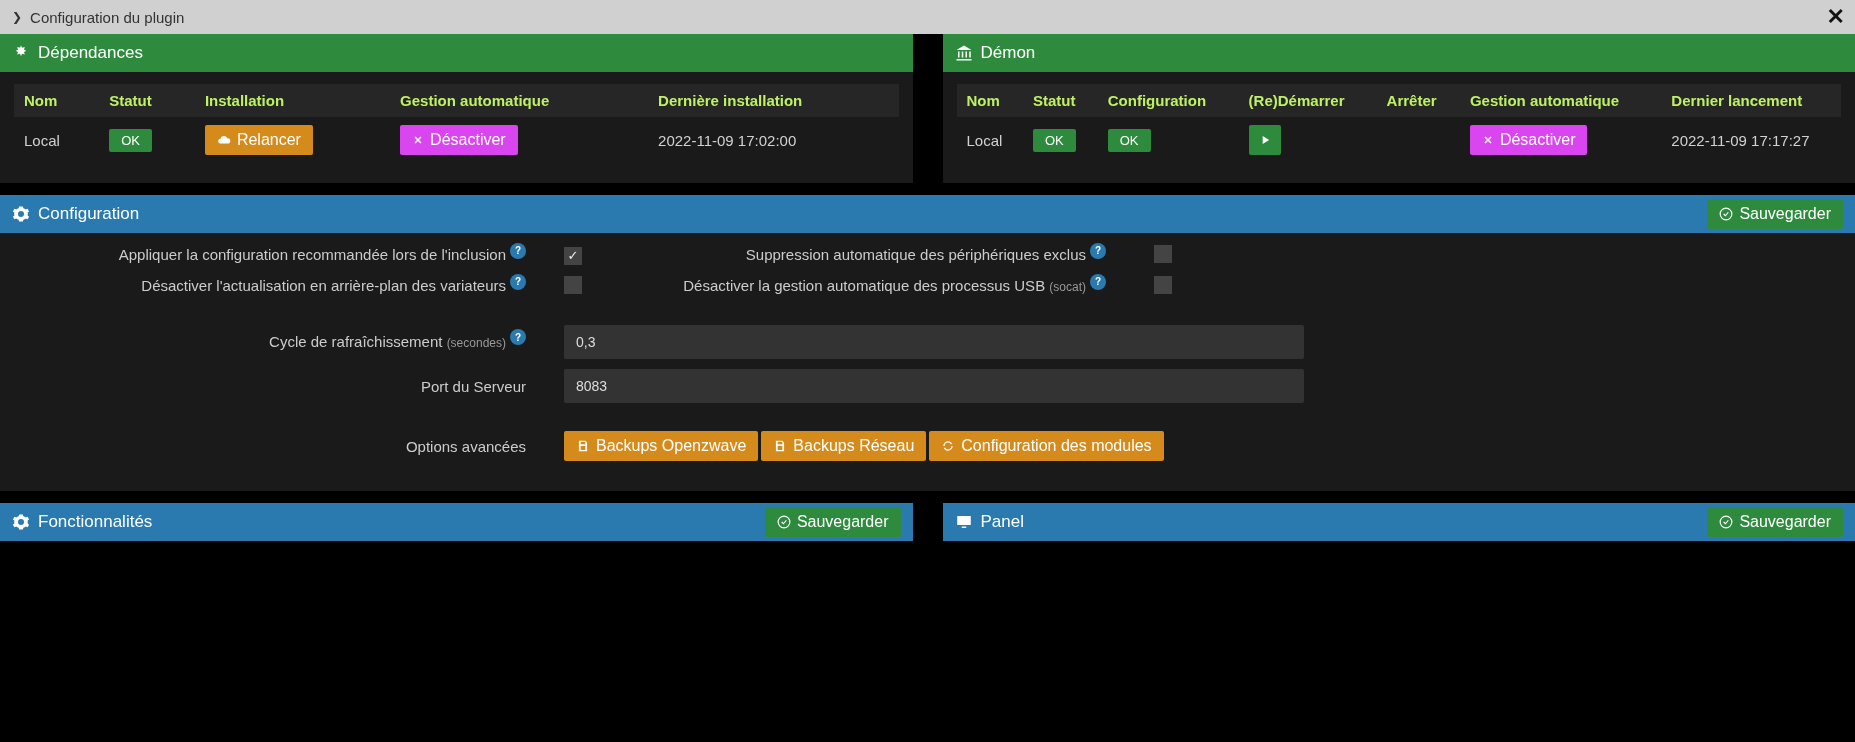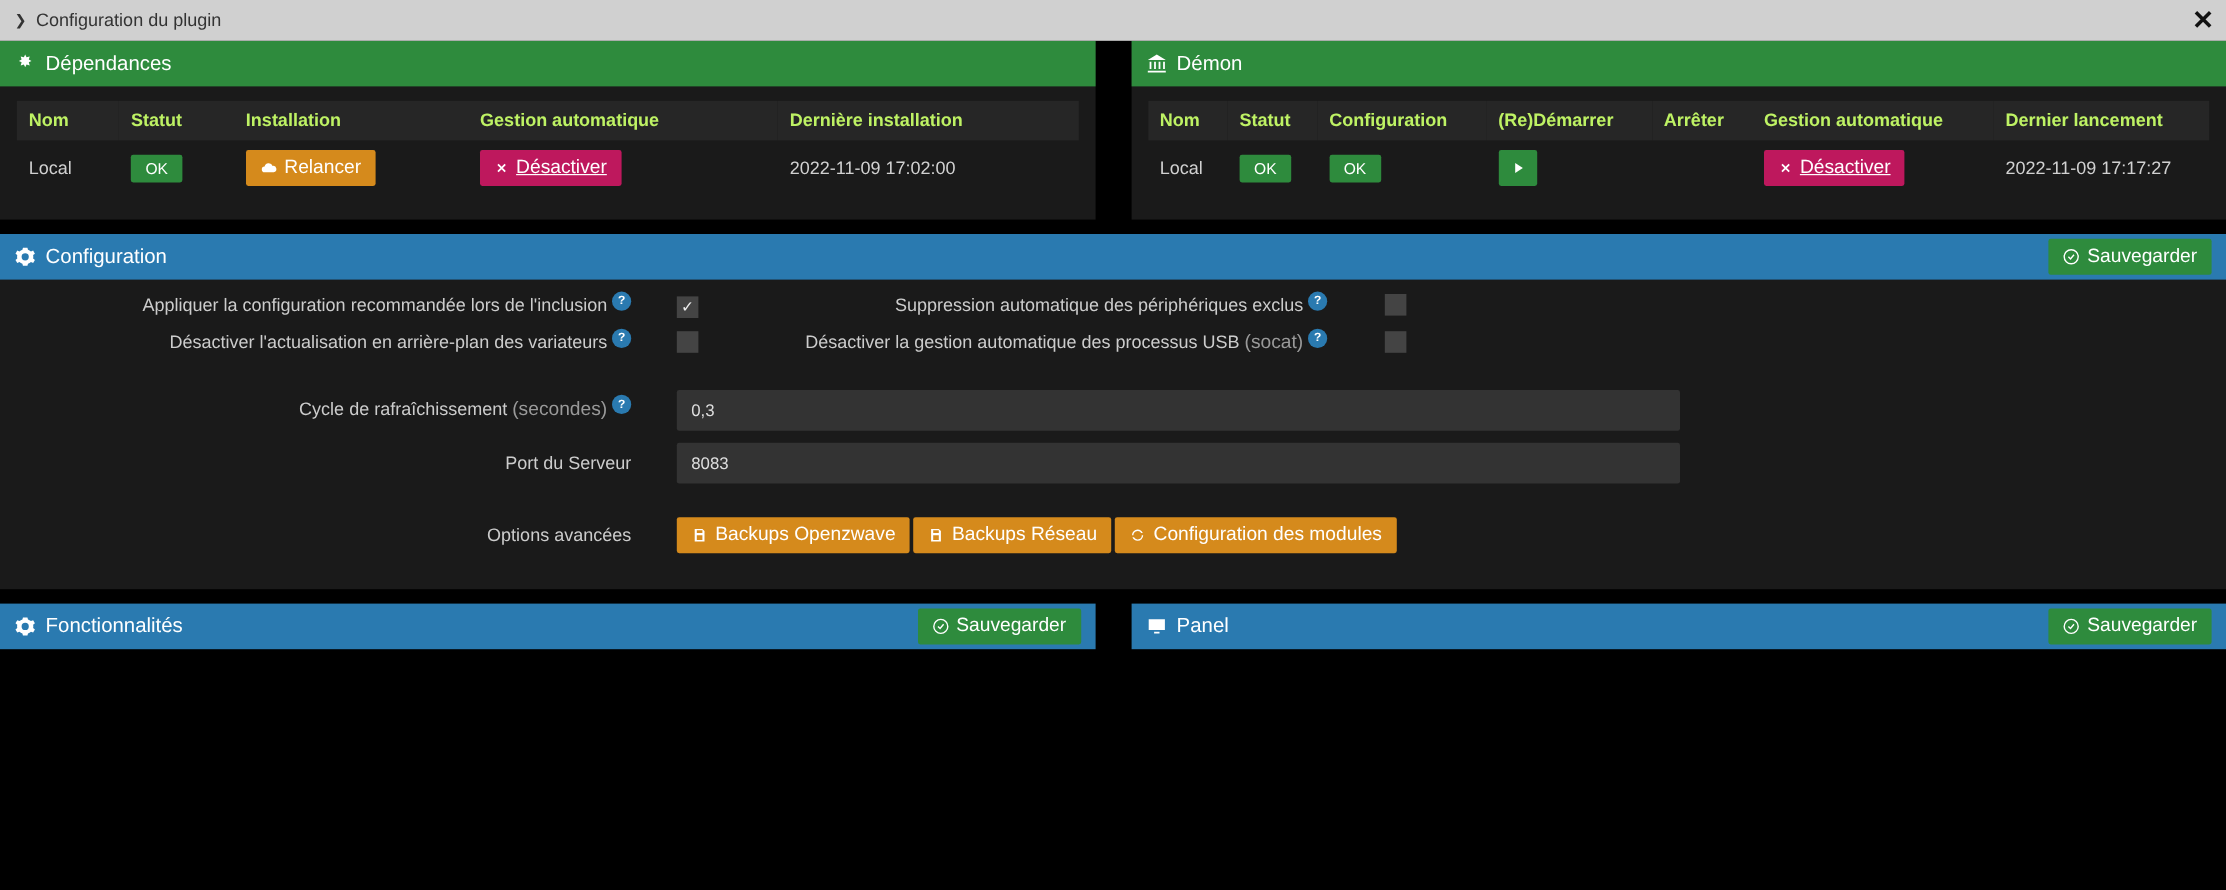--- a/index.html
+++ b/index.html
@@ -74,21 +74,21 @@
   padding: 6px 12px;
   border-radius: 2px;
   font-size: 16px;
   color: #fff;
   cursor: pointer;
   border: none;
   font-family: inherit;
 }
 .btn.orange { background: #d58a1c; }
 .btn.warning { background: #d58a1c; }
-.btn.red { background: #be185d; text-decoration: underline; }
+.btn.red { background: #d946ef; }
 .btn.greendark { background: #2e8b3d; }
 .btn-play {
   background: #2e8b3d;
   width: 32px;
   height: 30px;
   display:inline-flex;
   align-items:center;
   justify-content:center;
   border-radius:2px;
   cursor:pointer;
@@ -98,21 +98,21 @@
   display: flex;
   align-items: center;
   margin-bottom: 10px;
 }
 .form-label {
   text-align: right;
   padding-right: 8px;
   font-size: 15px;
   color: #ccc;
 }
-.form-label .small { font-size: 16px; color: #999; margin-top: 20px; }
+.form-label .small { font-size: 12px; color: #999; margin-top: 20px; }
 .help {
   width: 16px; height: 16px;
   border-radius: 50%;
   background: #2a7ab0;
   color: #fff;
   font-size: 10px;
   font-weight: bold;
   display: inline-flex;
   align-items: center;
   justify-content: center;
@@ -132,21 +132,21 @@
   content: "✓";
   color: #eee;
   font-size: 13px;
 }
 .input-text, .input-select {
   background: #333;
   border: none;
   color: #ddd;
   padding: 9px 12px;
   font-size: 14px;
-  width: 836px;
+  width: 740px;
   border-radius: 2px;
   font-family: inherit;
 }
 .input-select {
   appearance: none;
   position: relative;
 }
 .select-wrap { position: relative; display: inline-block; }
 .select-wrap::after {
   content: "▾";

